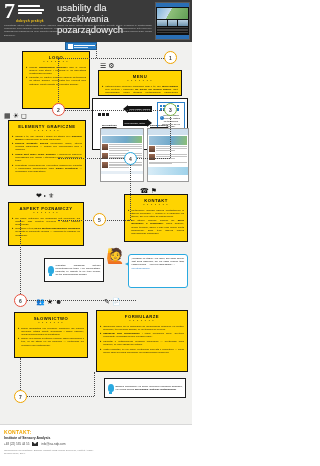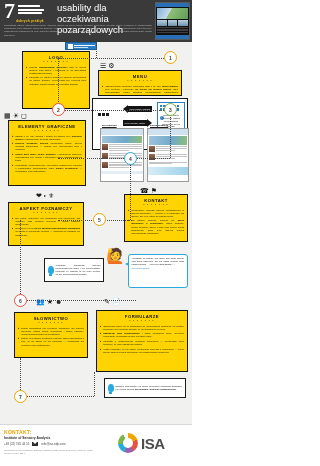--- a/index.html
+++ b/index.html
@@ -636,19 +636,15 @@
 
   <div class="footer">
     <div class="f-kontakt">KONTAKT:</div>
     <div class="f-org">Institute of Sensory Analysis</div>
     <div class="f-line">
       <span>+48 (22) 535 44 55</span>
       <span class="mail-ico"></span>
       <span>info@isa.ndp.com</span>
     </div>
     <div class="f-note">Opracowano na podstawie: Badanie usability SOS Wioski Dziecięce, Instytut Analizy Sensorycznej, 2014.</div>
-    <div class="isa-logo">
-      <span class="isa-ring"></span>
-      <span class="isa-word">ISA</span>
-    </div>
   </div>
 
 </div>
 
 </body></html>

